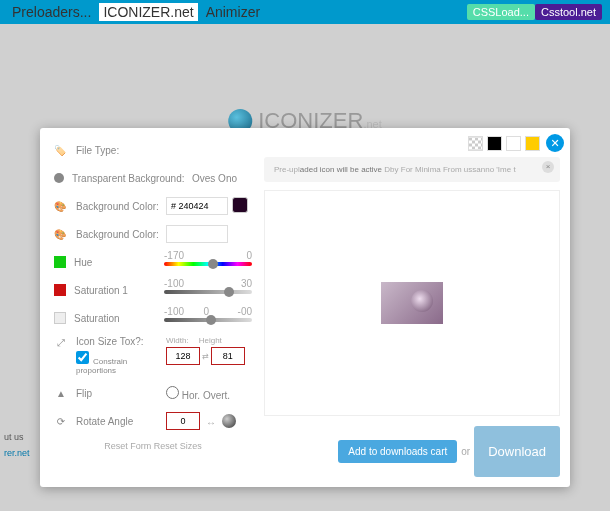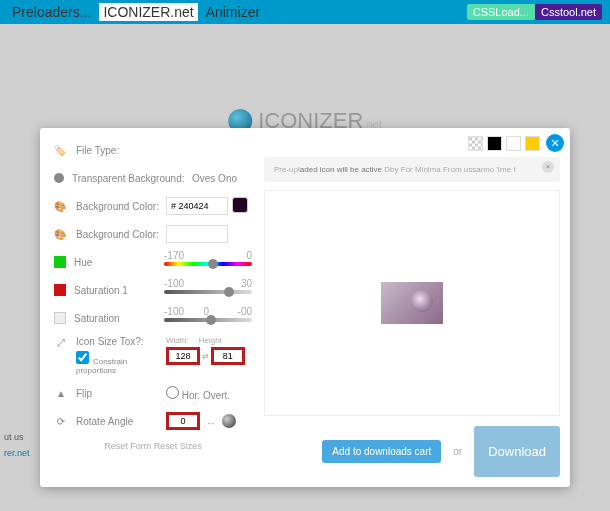--- a/index.html
+++ b/index.html
@@ -24,32 +24,32 @@
 .dropdown { background: #eee; border: 1px solid #ddd; border-radius: 3px; width: 72px; height: 20px; font-size: 9px; padding: 0 6px; display: flex; align-items: center; justify-content: space-between; }
 .tinput { border: 1px solid #ddd; height: 18px; font-size: 9px; padding: 0 4px; width: 62px; }
 .swatch { width: 16px; height: 16px; border-radius: 3px; border: 1px solid #ccc; margin-left: 4px; }
 .slider { position: relative; height: 20px; }
 .slider .tick { position: absolute; top: -2px; font-size: 10px; color: #aaa; }
 .slider .bar { position: absolute; top: 10px; left: 0; right: 0; height: 4px; border-radius: 2px; }
 .slider .knob { position: absolute; top: 7px; width: 10px; height: 10px; border-radius: 50%; background: #888; }
 .hue-bar { background: linear-gradient(90deg,red,yellow,lime,cyan,blue,magenta,red); }
 .gray-bar { background: linear-gradient(90deg,#555,#ddd); }
 .check { margin-right: 4px; accent-color: #0099e5; }
-.numin { width: 34px; height: 18px; border: 3px solid #b91c1c; font-size: 9px; text-align: center; }
+.numin { width: 34px; height: 18px; border: 1px solid #b91c1c; font-size: 9px; text-align: center; }
 .reset-row { text-align: center; color: #aaa; font-size: 9px; margin-top: 10px; }
 .right-panel { flex: 1; display: flex; flex-direction: column; padding: 8px 10px 10px 4px; }
 .swatches { display: flex; justify-content: flex-end; gap: 4px; margin-bottom: 6px; padding-right: 20px; }
 .swatches .sw { width: 15px; height: 15px; border: 1px solid #ddd; }
 .notice { background: #f4f4f4; border-radius: 3px; padding: 8px 24px 8px 10px; font-size: 8px; color: #aaa; position: relative; margin-bottom: 8px; }
 .notice b { color: #777; font-weight: normal; }
 .notice .nx { position: absolute; right: 6px; top: 4px; width: 12px; height: 12px; border-radius: 50%; background: #ddd; color: #888; font-size: 8px; text-align: center; line-height: 12px; }
 .preview { flex: 1; border: 1px solid #eee; display: flex; align-items: center; justify-content: center; }
 .preview-img { width: 62px; height: 42px; background: linear-gradient(135deg,#c9b8c9,#8a6a8a); position: relative; }
 .preview-img::after { content:""; position:absolute; right:10px; top:8px; width:22px; height:22px; border-radius:50%; background: radial-gradient(circle at 40% 40%, #eeddee, #6a4a6a); }
-.actions { display: flex; justify-content: flex-end; align-items: center; gap: 12px; margin-top: 10px; font-size: 10px; }
+.actions { display: flex; justify-content: flex-end; align-items: center; gap: 4px; margin-top: 10px; font-size: 10px; }
 .btn-cart { background: #4aa8e0; color: #fff; border: none; padding: 6px 10px; border-radius: 3px; font-size: 10px; }
 .btn-dl { background: #8fc0dd; color: #fff; border: none; padding: 18px 14px; border-radius: 3px; font-size: 13px; text-align: right; }
 .or { color: #aaa; }
 </style>
 </head>
 <body>
 
 <div class="topbar">
   <a href="#">Preloaders...</a>
   <a href="#" class="active">ICONIZER.net</a>

